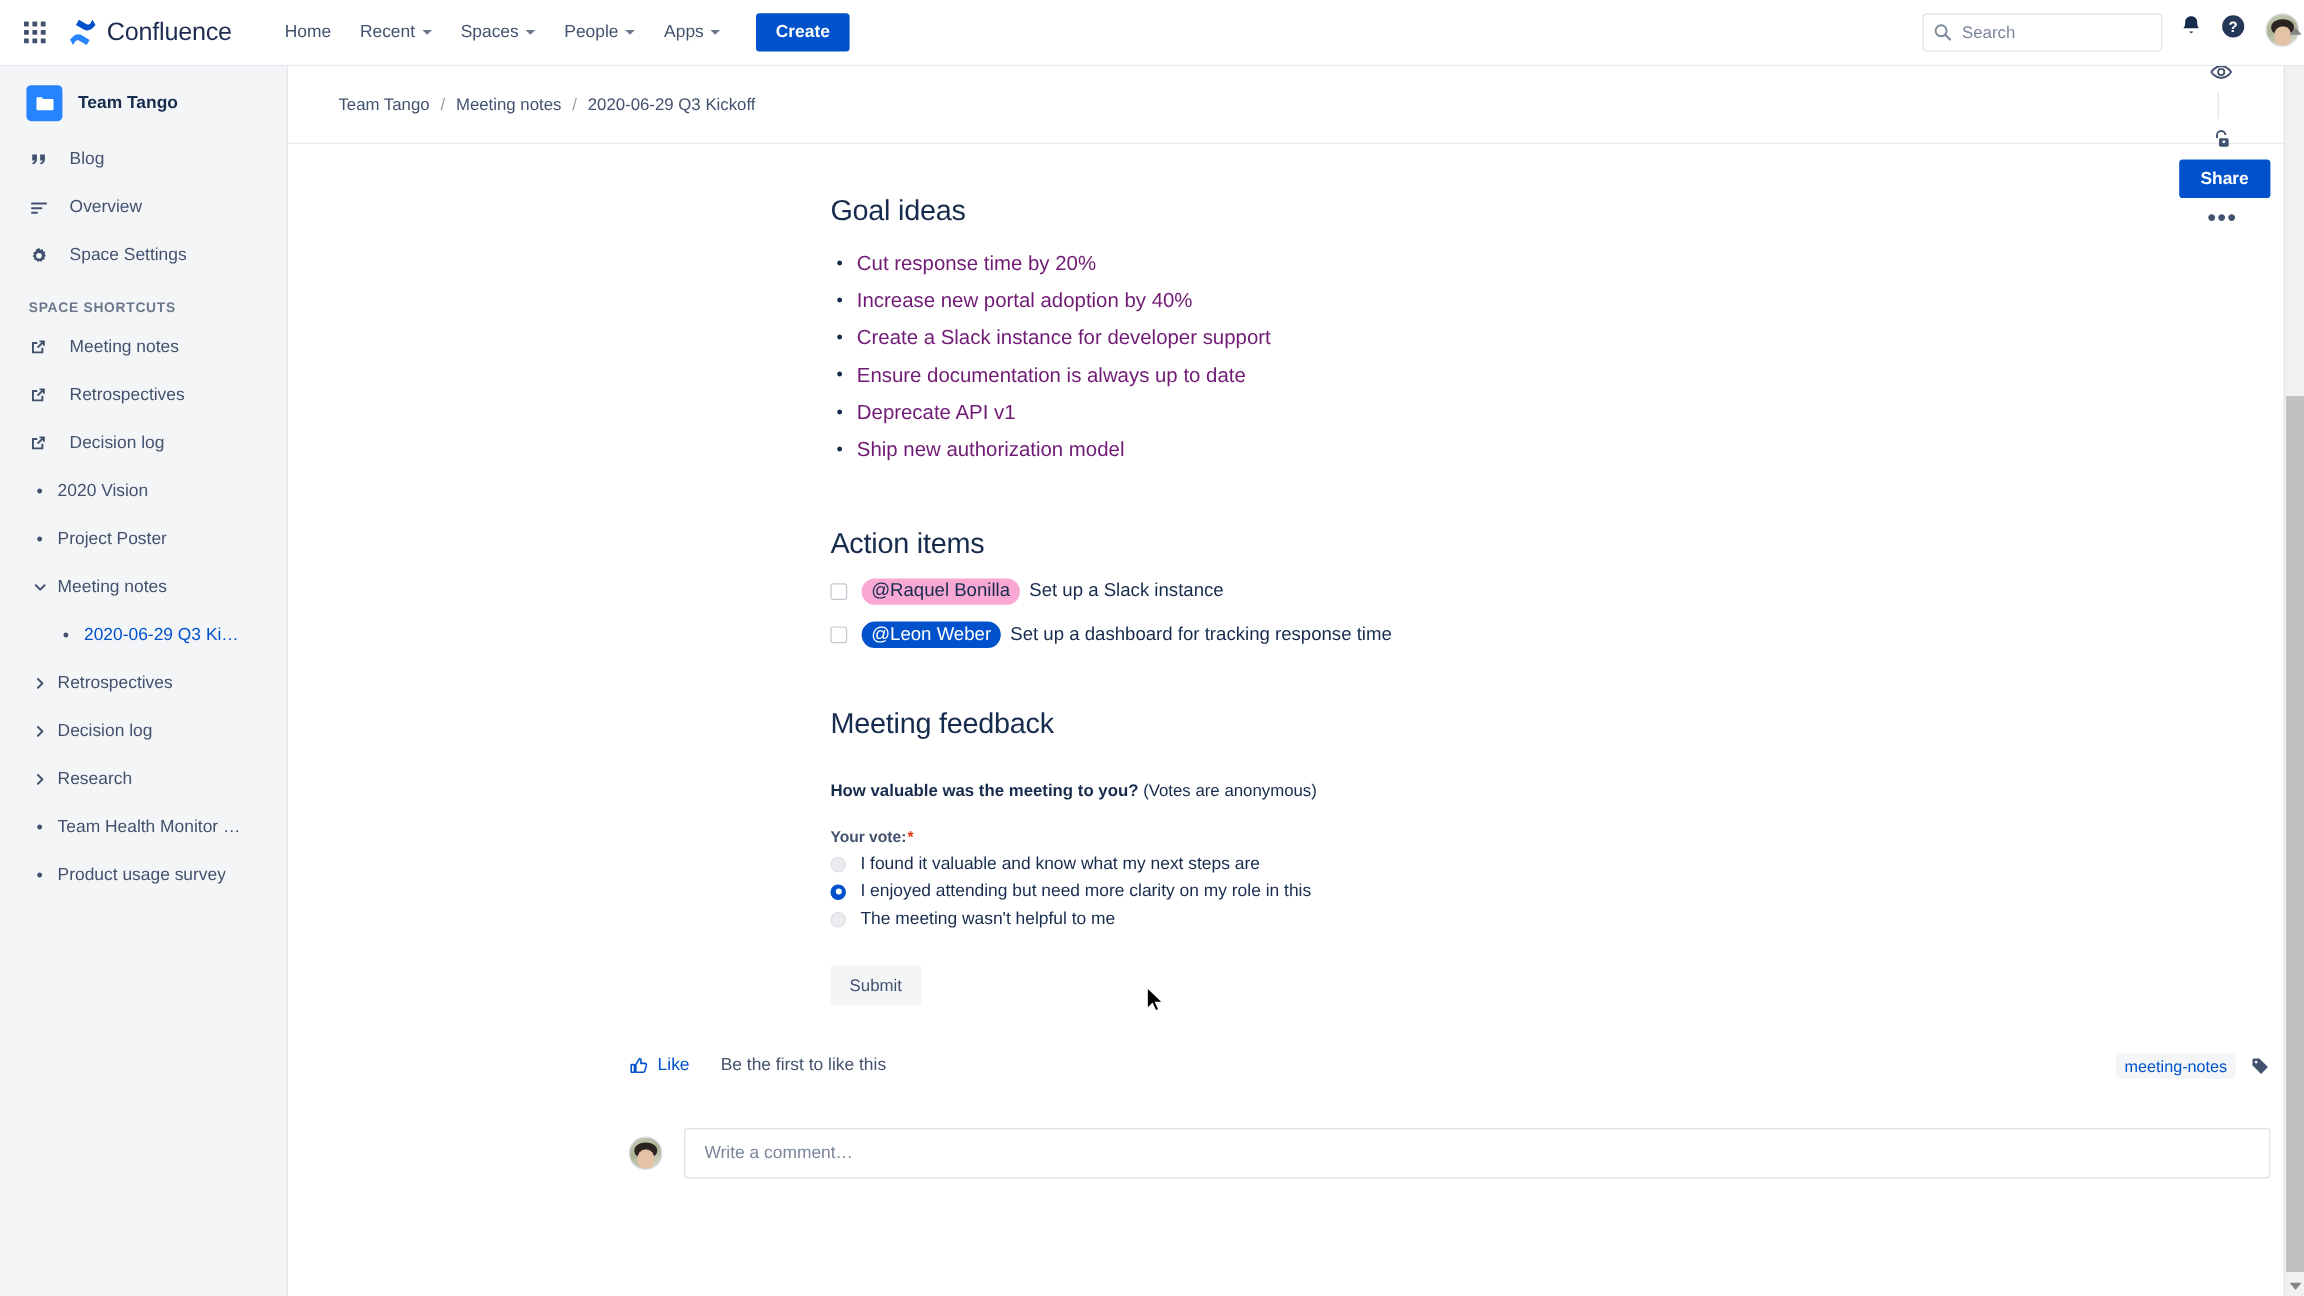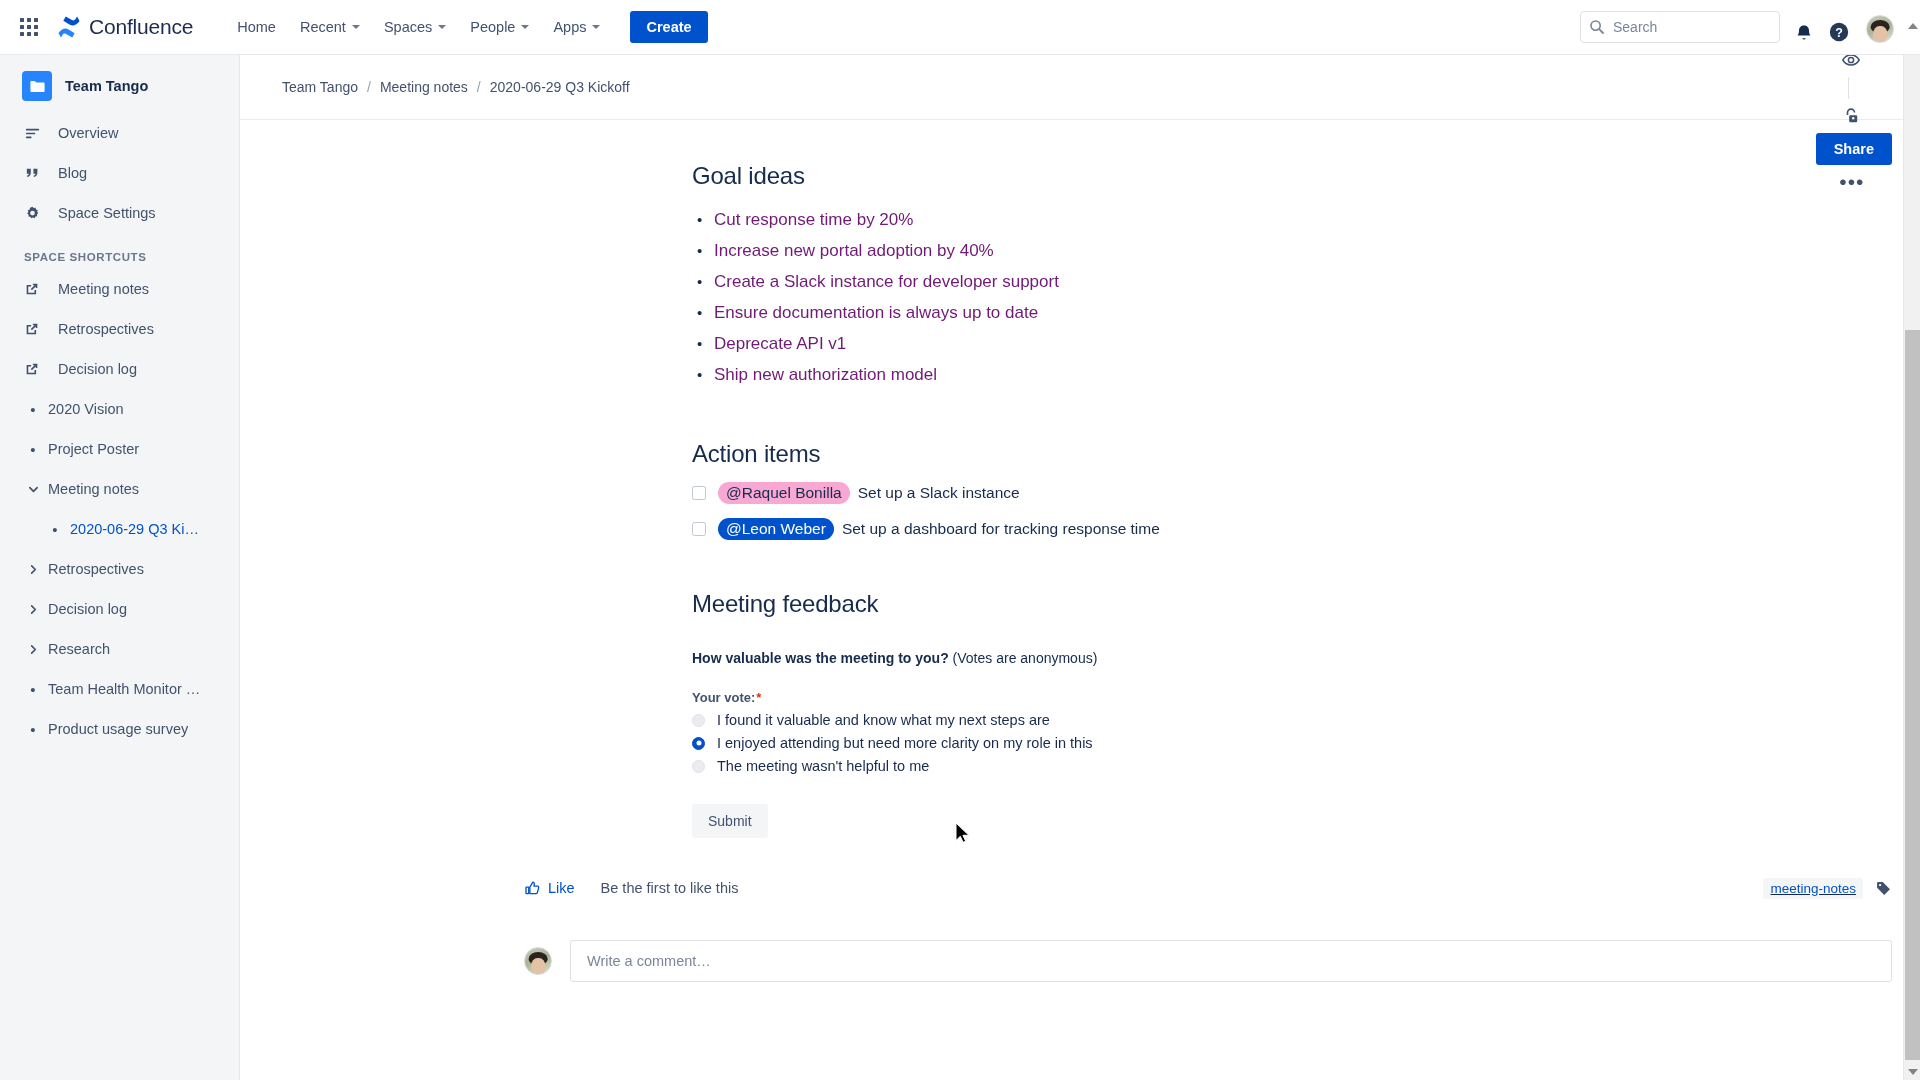--- a/index.html
+++ b/index.html
@@ -42,21 +42,21 @@
     border-left:4px solid transparent;border-right:4px solid transparent;
     border-top:4.5px solid #6B778C;
   }
   .create-btn {
     margin-left: 18px;
     background:#0052CC; color:#fff;
     font-size:14.5px; font-weight:600;
     border:none; border-radius:3px;
     padding: 8px 16px; cursor:pointer;
   }
-  .top-right { margin-left:auto; display:flex; align-items:flex-end; padding-right:26px; }
+  .top-right { margin-left:auto; display:flex; align-items:flex-start; padding-right:4px; }
   .searchbox {
     position: relative;
     width: 200px; height: 32px;
     border:1px solid #dfe1e6; border-radius:4px;
     background:#fff; display:flex; align-items:center;
     padding-left: 30px; cursor:text;
   }
   .searchbox .srch-icon { position:absolute; left:8px; top:7px; }
   .searchbox input {
     border:none; outline:none; width:160px;
@@ -188,21 +188,21 @@
   }
 
   
   #likerow {
     margin-top:30px; padding: 0 28px 0 284px;
     display:flex; align-items:center; height:40px;
   }
   .like-btn { display:flex; align-items:center; cursor:pointer; }
   .like-label { color:#0052CC; font-size:14.5px; margin-left:7px; }
   .like-note { color:#42526E; font-size:14.5px; margin-left:26px; }
-  .labels { margin-left:auto; display:flex; align-items:center;text-decoration:underline; }
+  .labels { margin-left:auto; display:flex; align-items:center; }
   .label-chip {
     background:#F4F5F7; color:#0052CC; font-size:13.5px;
     padding:3px 7px; border-radius:3px; cursor:pointer;
   }
   .tag-icon { margin-left:12px; cursor:pointer; display:flex; align-items:center;}
 
   
   #commentrow {
     margin-top:32px; padding-left:284px; padding-right:28px;
     display:flex; align-items:center;
@@ -327,35 +327,35 @@
       <svg width="17" height="17" viewBox="0 0 18 18">
         <path d="M1.5 4.2a1 1 0 011-1h3.6l1.5 1.6h7.9a1 1 0 011 1v8a1 1 0 01-1 1h-13a1 1 0 01-1-1z" fill="#ffffff"></path>
       </svg>
     </div>
     <span class="space-title">Team Tango</span>
   </div>
 
   <div class="side-link">
     <span class="sico">
       <svg width="17" height="17" viewBox="0 0 18 18">
+        <path d="M3 4h4.2v4.2c0 2.4-1.3 4-3.6 4.6l-.6-1.5c1.3-.4 2-1.1 2.1-2.1H3z" fill="#42526E"></path>
+        <path d="M10 4h4.2v4.2c0 2.4-1.3 4-3.6 4.6l-.6-1.5c1.3-.4 2-1.1 2.1-2.1H10z" fill="#42526E"></path>
+      </svg>
+    </span>
+    <span class="slabel">Blog</span>
+  </div>
+  <div class="side-link">
+    <span class="sico">
+      <svg width="17" height="17" viewBox="0 0 18 18">
         <rect x="2" y="4" width="14" height="1.8" rx=".8" fill="#42526E"></rect>
         <rect x="2" y="8.1" width="10" height="1.8" rx=".8" fill="#42526E"></rect>
         <rect x="2" y="12.2" width="6" height="1.8" rx=".8" fill="#42526E"></rect>
       </svg>
     </span>
     <span class="slabel">Overview</span>
-  </div>
-  <div class="side-link">
-    <span class="sico">
-      <svg width="17" height="17" viewBox="0 0 18 18">
-        <path d="M3 4h4.2v4.2c0 2.4-1.3 4-3.6 4.6l-.6-1.5c1.3-.4 2-1.1 2.1-2.1H3z" fill="#42526E"></path>
-        <path d="M10 4h4.2v4.2c0 2.4-1.3 4-3.6 4.6l-.6-1.5c1.3-.4 2-1.1 2.1-2.1H10z" fill="#42526E"></path>
-      </svg>
-    </span>
-    <span class="slabel">Blog</span>
   </div>
   <div class="side-link">
     <span class="sico">
       <svg width="17" height="17" viewBox="0 0 18 18">
         <path d="M9 1.8l1.3 1.5 1.9-.5.5 1.9 1.9.6-.7 1.8 1.2 1.5-1.4 1.3.3 2-1.9.3-.9 1.8-1.8-.8-1.7.9-1-1.7-2-.2.2-1.9-1.5-1.3 1.2-1.5-.6-1.9 1.9-.5L6.4 3z" fill="#42526E"></path>
         <circle cx="9" cy="8.6" r="2.5" fill="#F4F5F7"></circle>
       </svg>
     </span>
     <span class="slabel">Space Settings</span>
   </div>

